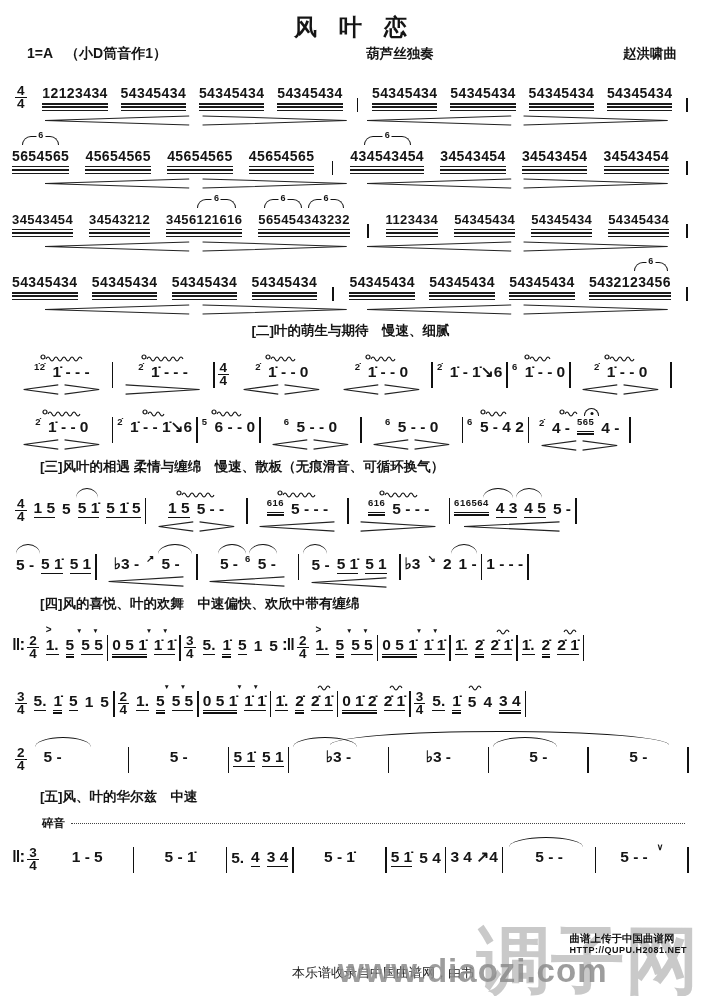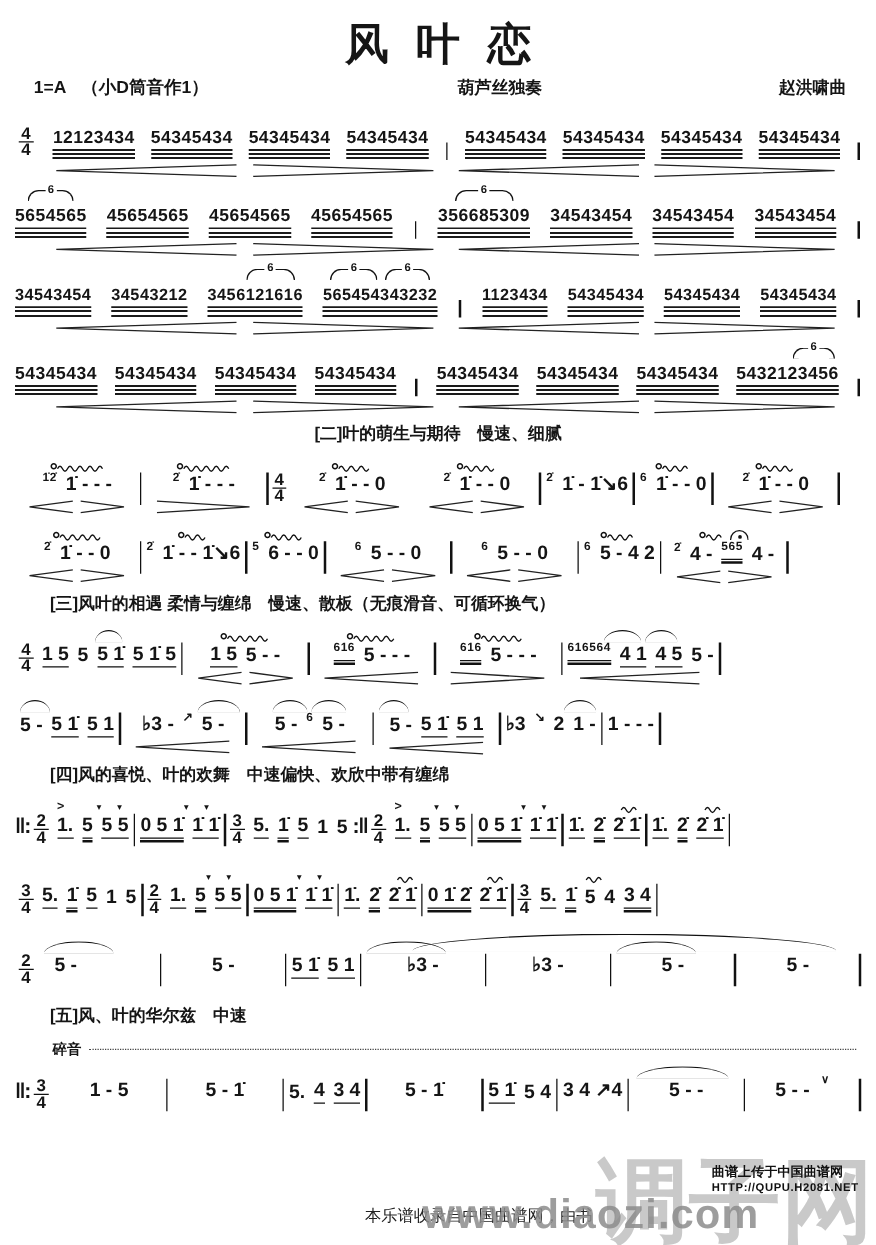--- a/index.html
+++ b/index.html
@@ -1,21 +1,21 @@
 <!DOCTYPE html>
 <html><head>
 <meta charset="utf-8">
 <style>
   html,body{margin:0;padding:0;background:#fff}
   body{width:701px;height:996px;position:relative;overflow:hidden;
        font-family:"Liberation Sans",sans-serif;color:#151515}
   .page{padding:4px 12px 0 12px;position:relative}
 
   
-  .title{text-align:center;font-size:35px;font-weight:bold;letter-spacing:22px;
+  .title{text-align:center;font-size:23px;font-weight:bold;letter-spacing:22px;
          padding-left:22px;margin-top:8px;white-space:nowrap}
   .meta{display:flex;align-items:baseline;font-weight:bold;font-size:14px;margin-top:2px}
   .meta .key{margin-left:15px}
   .meta .tube{margin-left:12px}
   .meta .sub{flex:1;text-align:center;font-size:13.5px;padding-left:10px}
   .meta .comp{margin-right:12px;font-size:13.5px}
   .sec{font-weight:bold;font-size:13.5px;margin:7px 0 0 28px;white-space:nowrap}
   .sec.c{text-align:center;margin-left:0}
 
   
@@ -173,21 +173,21 @@
         </span>
       <span class="grp">
           <span class="d">45654565</span>
           <span class="beams"></span>
         </span>
       <span class="bl"></span>
       <span class="grp">
           <span class="tup">
             <b>6</b>
           </span>
-          <span class="d">356685309</span>
+          <span class="d">434543454</span>
           <span class="beams"></span>
         </span>
       <span class="grp">
           <span class="d">34543454</span>
           <span class="beams"></span>
         </span>
       <span class="grp">
           <span class="d">34543454</span>
           <span class="beams"></span>
         </span>
@@ -648,21 +648,21 @@
         </div>
     </div>
     <span class="vbar"></span>
     <div class="bar">
       <div class="orow">
           <div class="slur" style="width:30px"></div>
           <div class="slur" style="width:26px"></div>
         </div>
       <div class="nrow">
           <span class="gr u2">616564</span>
-          <span class="tok u1">4 1</span>
+          <span class="tok u1">4 3</span>
           <span class="tok u1">4 5</span>
           <span class="tok">5 -</span>
         </div>
       <div class="hpz">
           <svg viewBox="0 0 100 12" preserveAspectRatio="none" style="height:11px">
             <path d="M2 6 L97 1 M2 6 L97 11" fill="none" stroke="#222" stroke-width="1.2"></path>
           </svg>
         </div>
     </div>
     <span class="vbar"></span>

